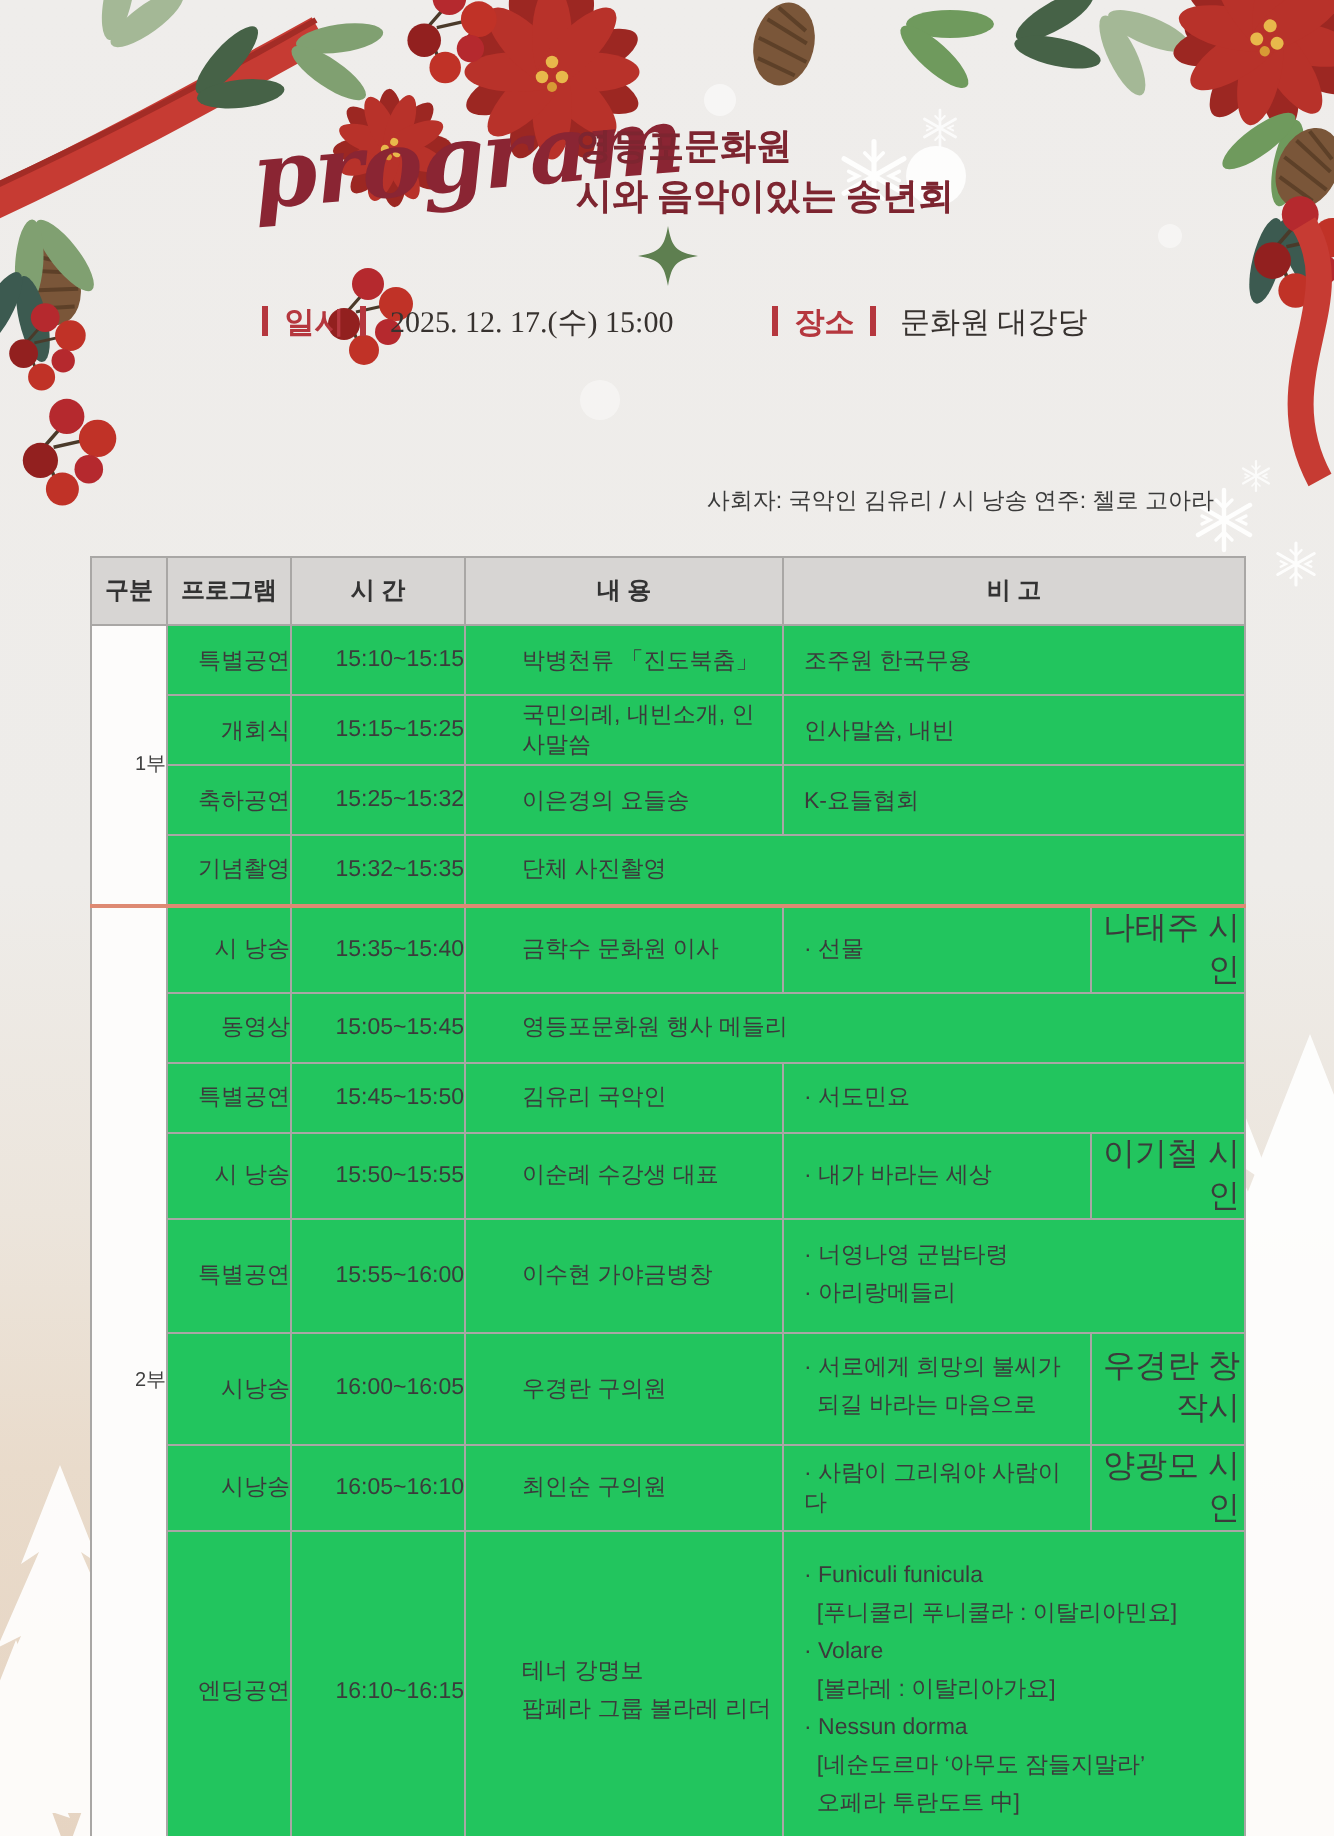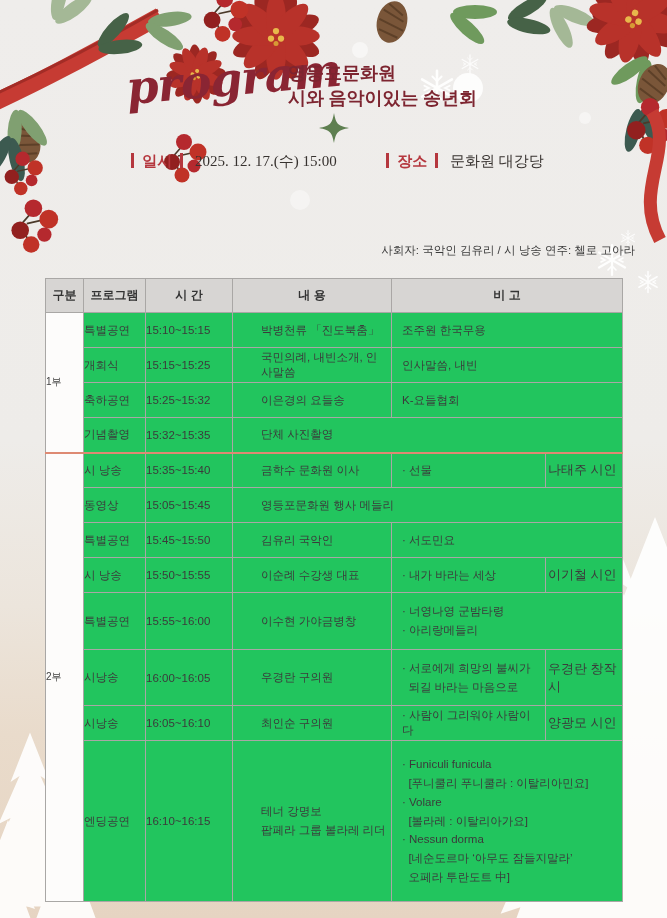--- a/index.html
+++ b/index.html
@@ -24,34 +24,34 @@
   }
   .star{position:absolute;left:316px;top:110px;}
   .info-line{
     position:absolute;left:0;top:152px;width:667px;text-align:center;
     font-family:"Liberation Serif",serif;font-size:15px;color:#37322f;
   }
   .rbar{display:inline-block;width:3px;height:15px;background:#b5373e;margin:0 8px;vertical-align:-2px;}
   .ilabel{color:#b5373e;font-weight:bold;}
   .igap{display:inline-block;width:34px;}
   .host{
-    position:absolute;top:243px;right:32px;
+    position:absolute;top:243px;right:60px;
     font-size:11.5px;color:#3a3a3a;letter-spacing:0px;
   }
 
   
   .table-wrap{position:absolute;left:45px;top:278px;}
   table{border-collapse:collapse;table-layout:fixed;width:577px;background:#22c55e;}
   th,td{border:1px solid #a9a7a5;font-size:11.5px;color:#3b3b3b;padding:2px 0;vertical-align:middle;}
   th{background:#d7d5d3;font-weight:bold;font-size:12px;height:29px;color:#333;}
-  td{text-align:left;}
+  td{text-align:right;}
   td.gubun{font-size:10px;color:#404040;background:#fdfcfb;}
   td.content,td.note{text-align:left;padding-left:28px;padding-right:4px;}
   td.note{padding-left:10px;}
-  td.note2{font-size:13px;padding:0 2px;}
+  td.note2{font-size:16px;padding:0 2px;}
   .pre{white-space:pre-line;line-height:1.65;}
   tr.h35{height:35px;} tr.h57{height:57px;} tr.h56{height:56px;} tr.h161{height:161px;}
   tr.part2-first td{border-top:2px solid #de8a73;}
 </style>
 </head>
 <body>
 
 <svg id="deco" width="667" height="918" viewBox="0 0 667 918">
   <defs>
     <g id="petal">

